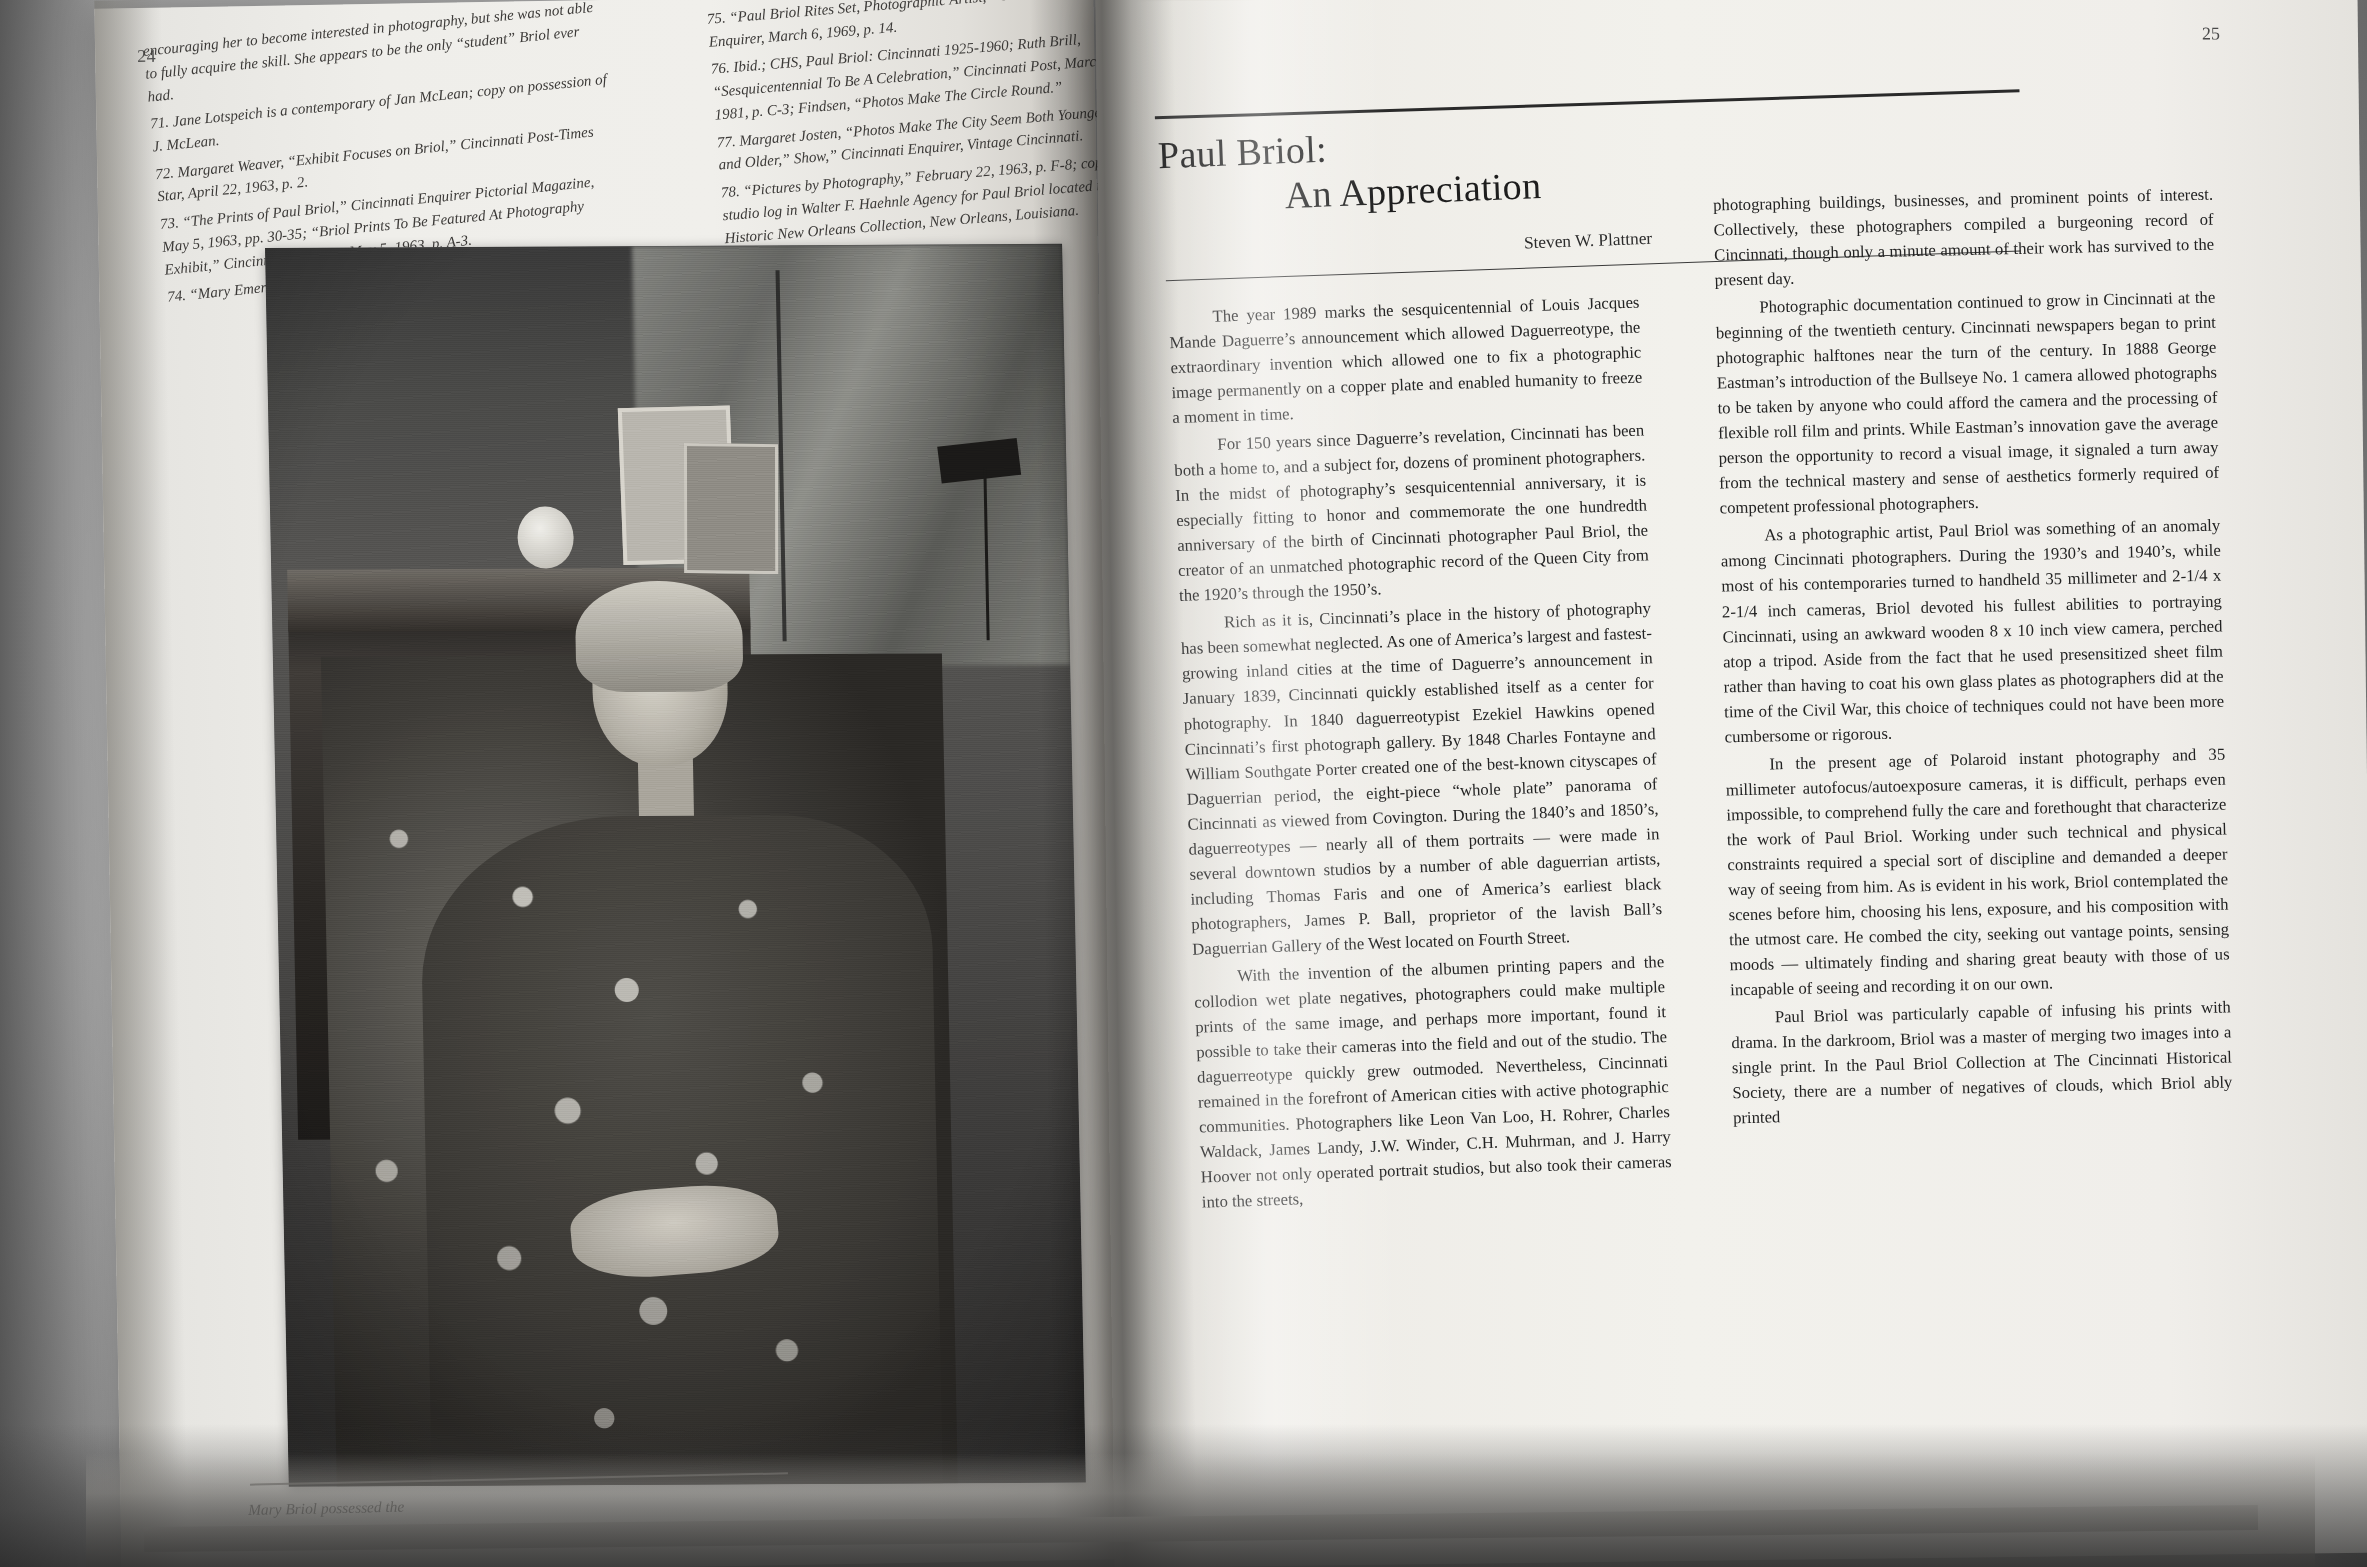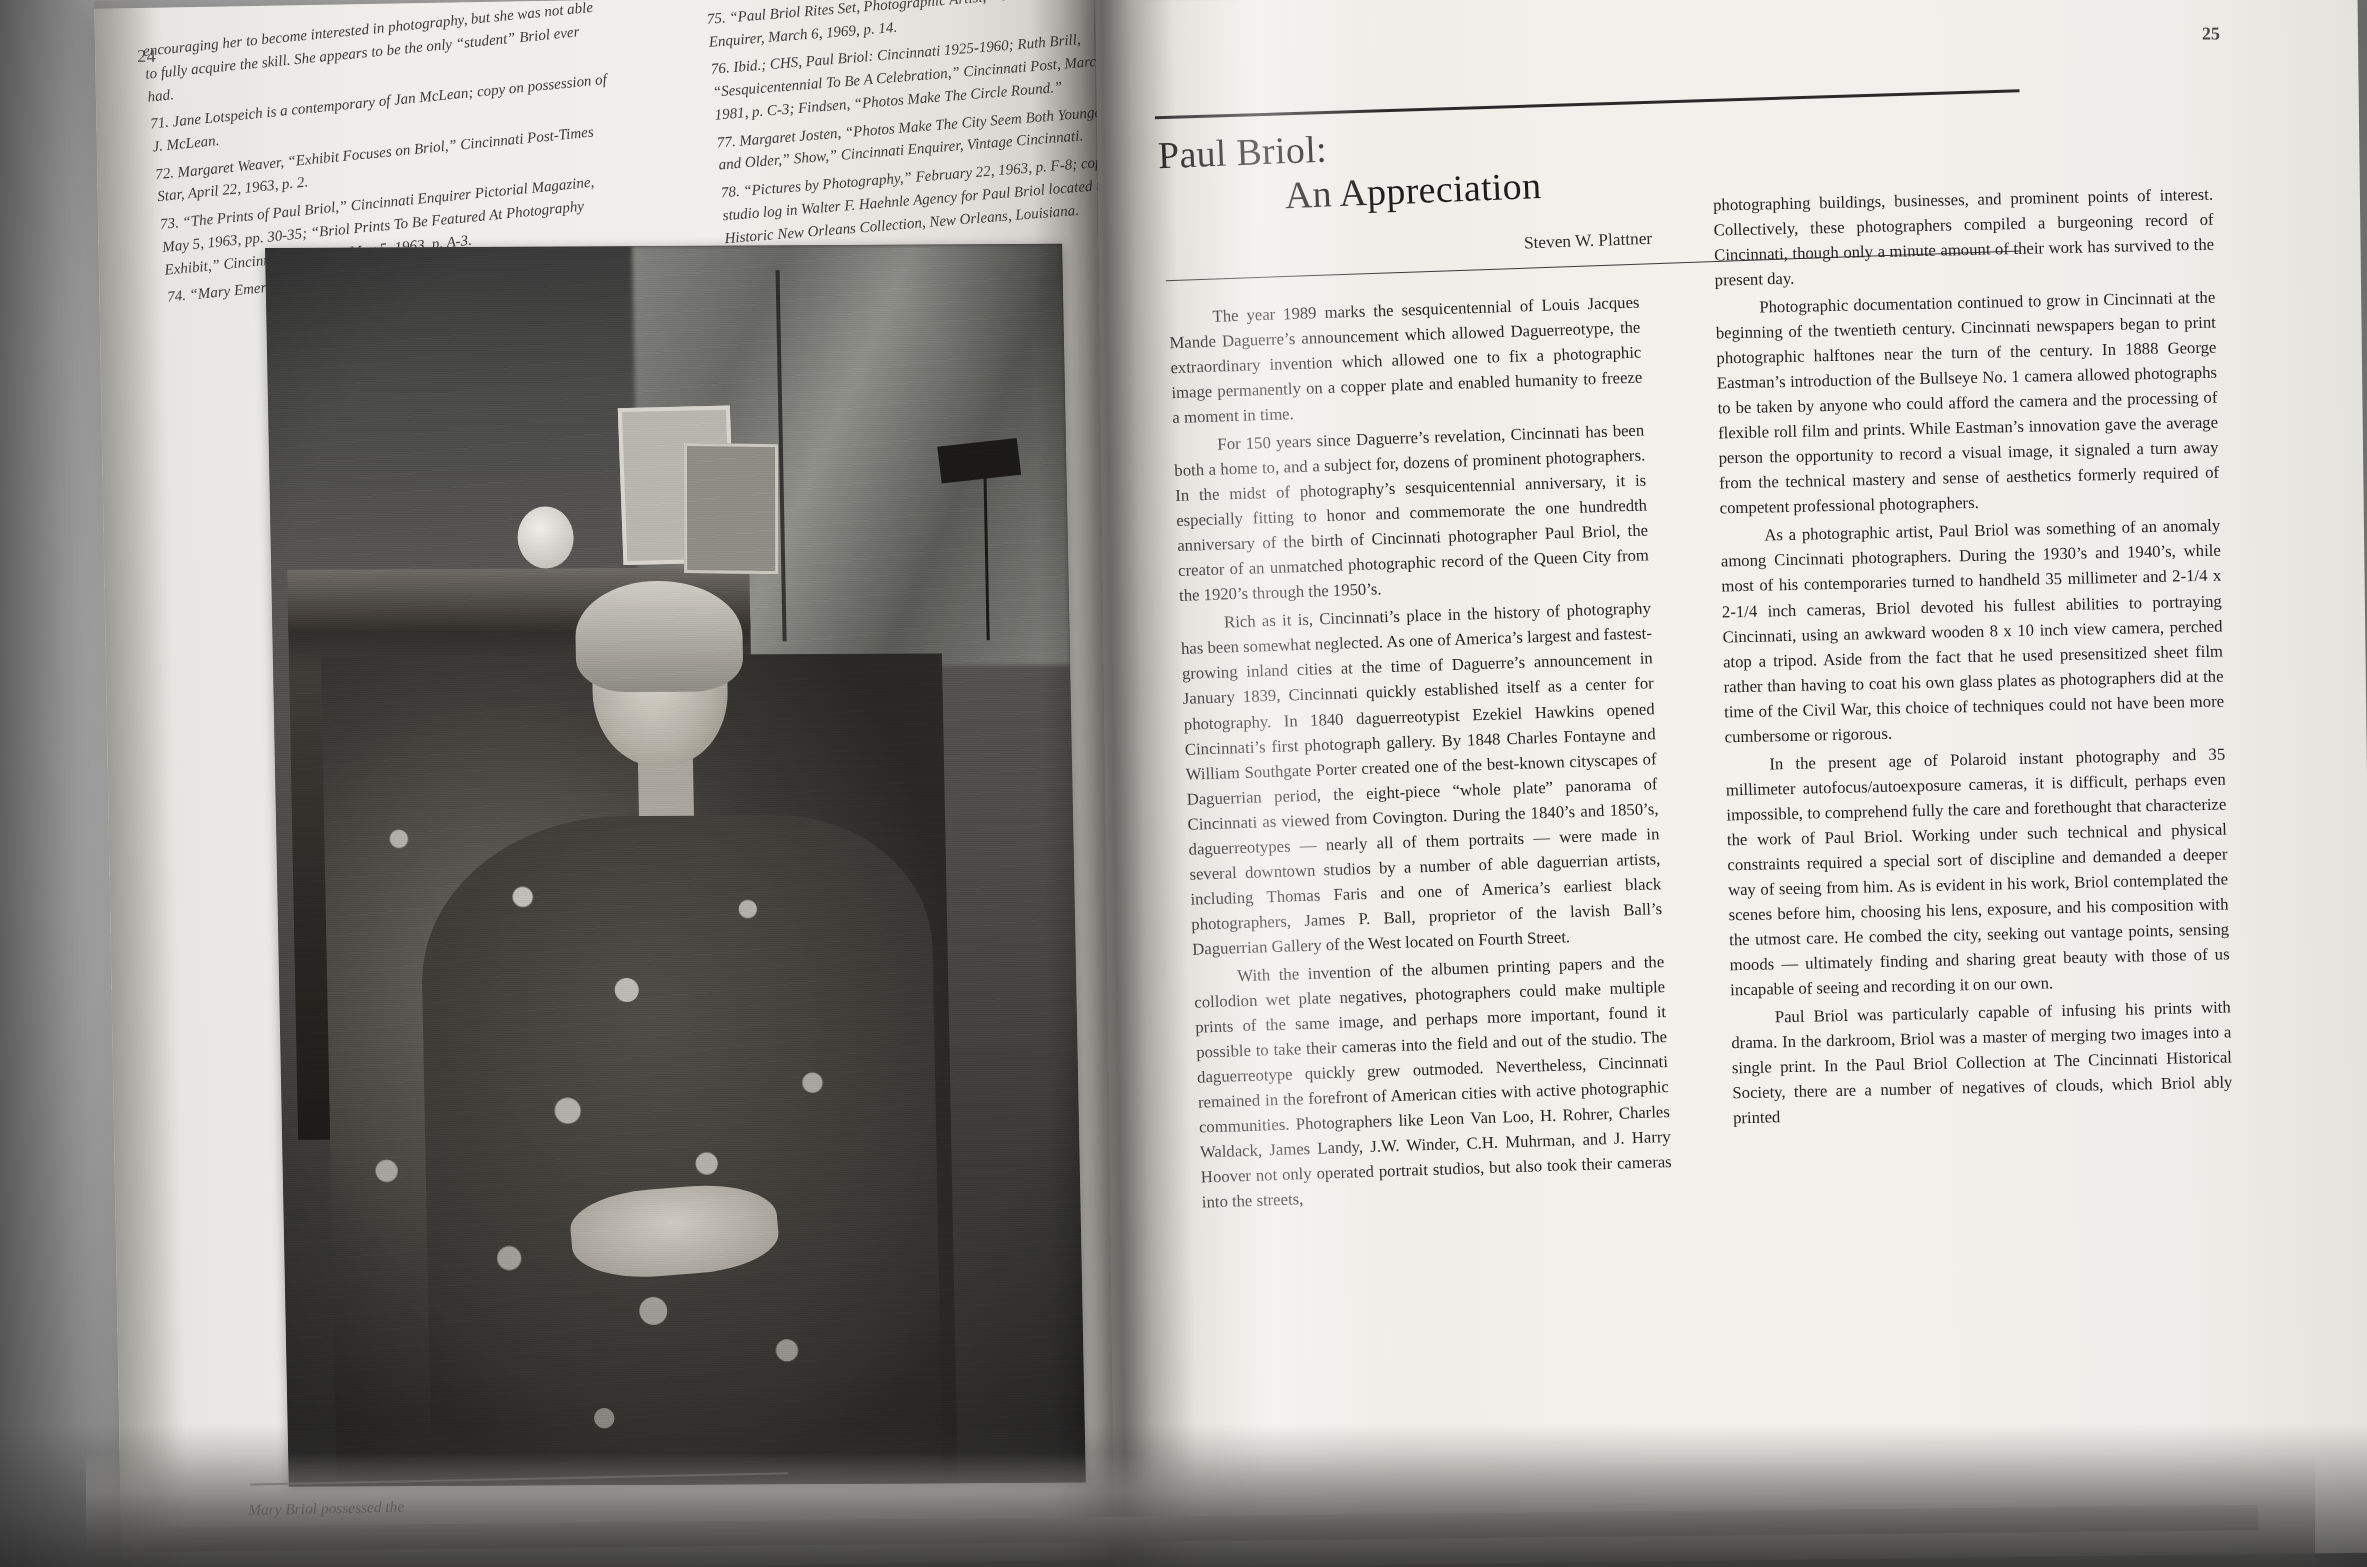--- a/index.html
+++ b/index.html
@@ -301,21 +301,20 @@
     height: 1568px;
     transform: rotate(-0.7deg);
     transform-origin: 0 50%;
   }
   .folio-right {
     position: absolute;
     right: 154px;
     top: 37px;
     font-size: 18px;
     color: #4a4a4a;
-    font-weight: bold;
   }
   .rule-top {
     position: absolute;
     left: 58px;
     top: 117px;
     width: 865px;
     height: 2.9px;
     background: #2a2a2a;
     transform: rotate(-1.1deg);
     transform-origin: 0 0;

